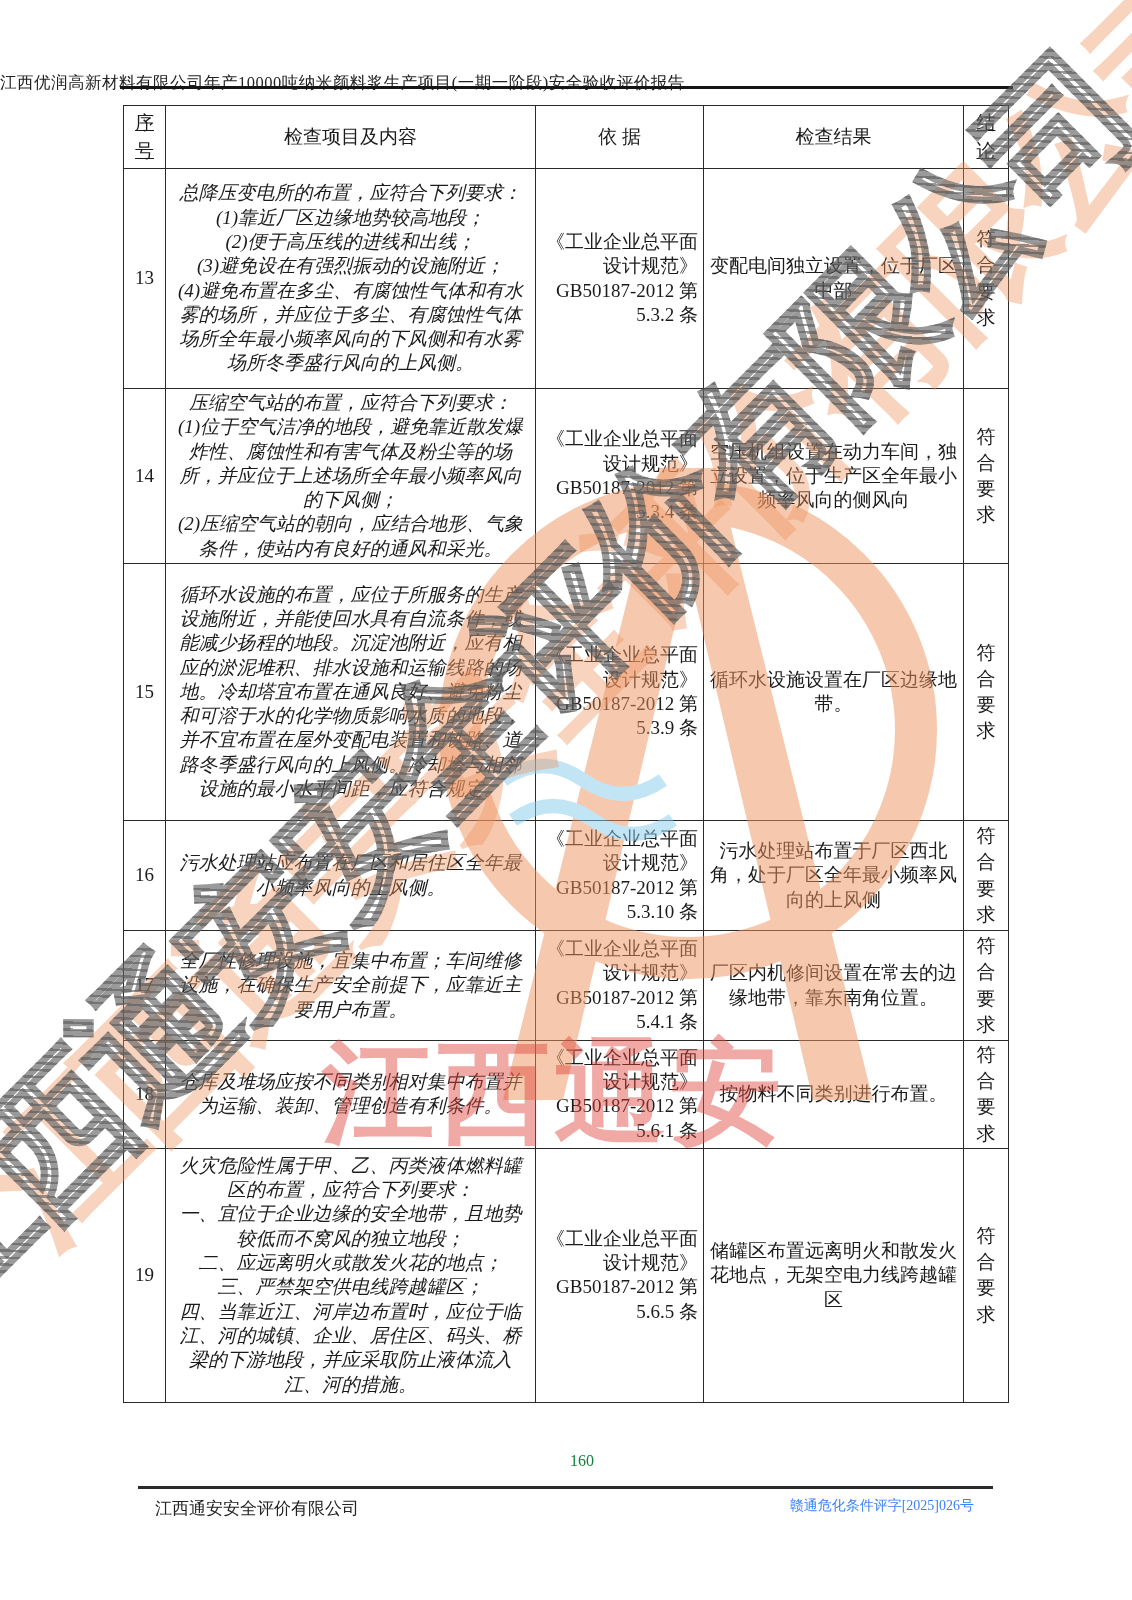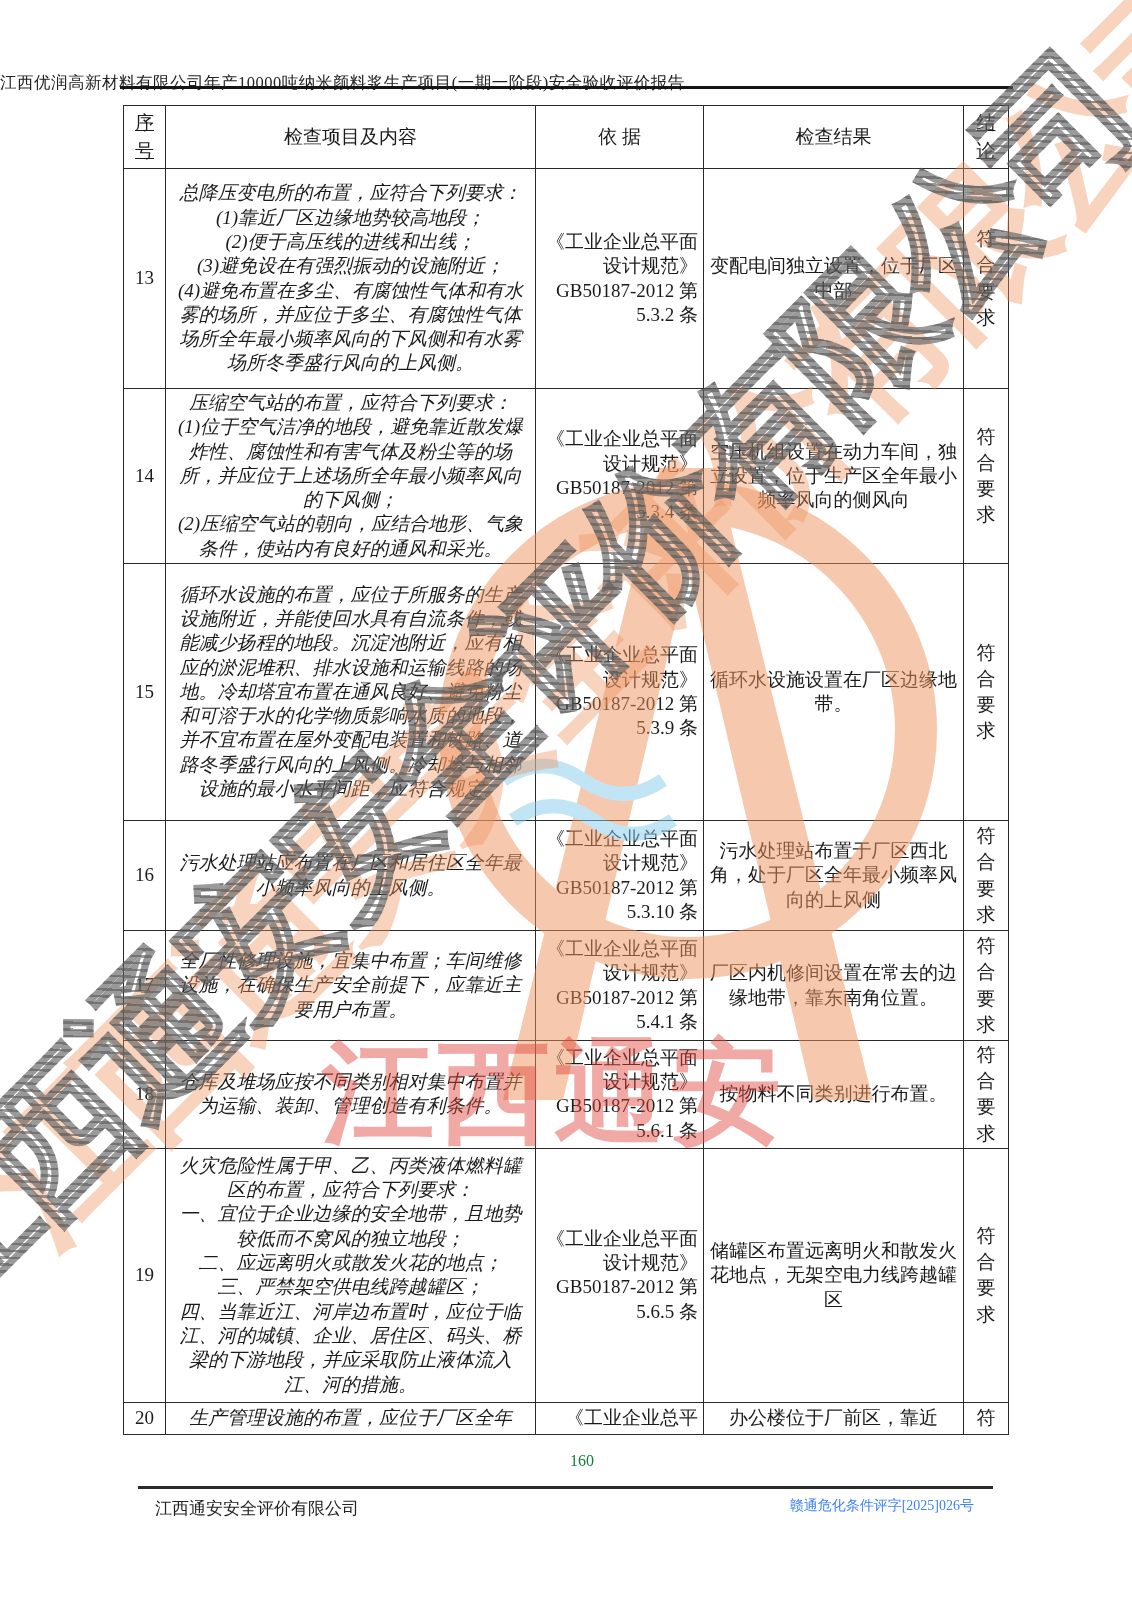--- a/index.html
+++ b/index.html
@@ -181,27 +181,20 @@
 一、宜位于企业边缘的安全地带，且地势较低而不窝风的独立地段；
 二、应远离明火或散发火花的地点；
 三、严禁架空供电线跨越罐区；
 四、当靠近江、河岸边布置时，应位于临江、河的城镇、企业、居住区、码头、桥梁的下游地段，并应采取防止液体流入江、河的措施。</td>
             <td class="c-basis">《工业企业总平面设计规范》
 GB50187-2012 第
 5.6.5 条</td>
             <td class="c-result">储罐区布置远离明火和散发火花地点，无架空电力线跨越罐区</td>
             <td class="c-concl"><span class="vert">符合要求</span></td>
           </tr>
-          <tr style="height: 32px;">
-            <td class="c-no">20</td>
-            <td class="c-item">生产管理设施的布置，应位于厂区全年</td>
-            <td class="c-basis">《工业企业总平</td>
-            <td class="c-result">办公楼位于厂前区，靠近</td>
-            <td class="c-concl"><span class="vert">符</span></td>
-          </tr>
         </tbody>
     </table>
 
     <div class="page-number">160</div>
     <div class="footer-rule"></div>
     <div class="footer-left">江西通安安全评价有限公司</div>
     <div class="footer-right">赣通危化条件评字[2025]026号</div>
   </div>
 
   <svg class="wm wm-logo" width="560" height="700" viewBox="0 0 560 700">

